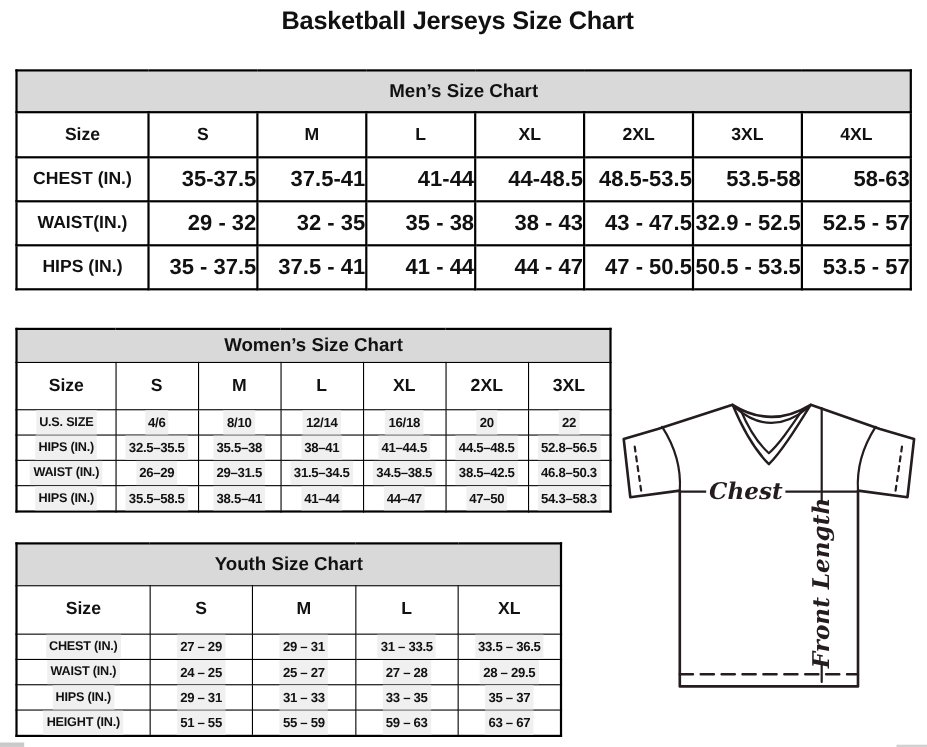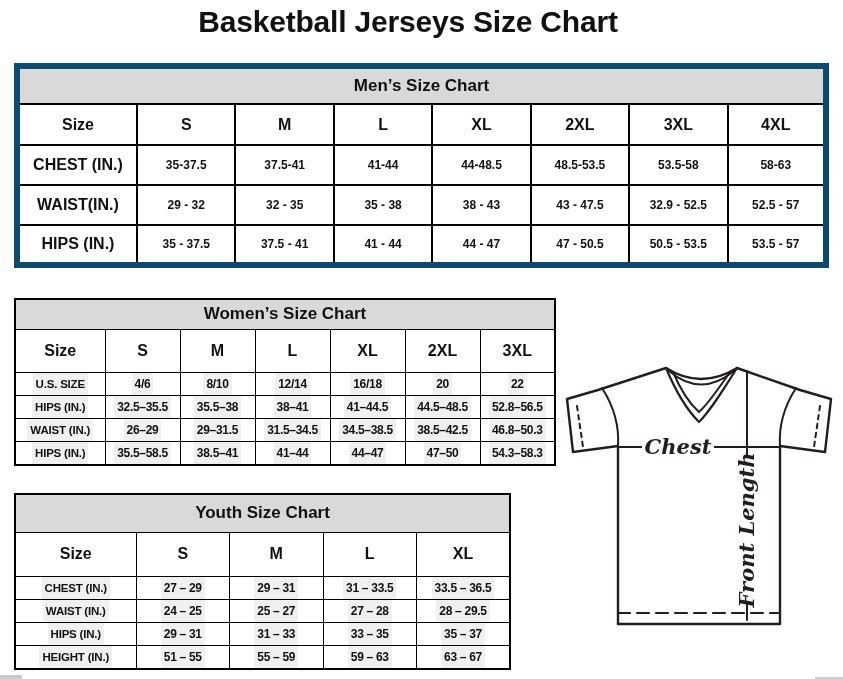--- a/index.html
+++ b/index.html
@@ -2,28 +2,28 @@
 <html><head>
 <meta charset="utf-8">
 <style>
   html,body{margin:0;padding:0;}
   body{
     width:843px;height:679px;position:relative;overflow:hidden;
     background:#ffffff;color:#111;
     font-family:"Liberation Sans","DejaVu Sans",sans-serif;
   }
   .page-title{
-    position:absolute;top:5px;left:4px;width:808px;text-align:center;
-    font-size:30px;font-weight:bold;letter-spacing:-0.2px;
+    position:absolute;top:5px;left:12px;width:808px;text-align:center;
+    font-size:23px;font-weight:bold;letter-spacing:-0.2px;
   }
-  table{border-collapse:collapse;table-layout:fixed;position:absolute;border:6px solid #0c4a6e;}
+  table{border-collapse:collapse;table-layout:fixed;position:absolute;border:2px solid #0c4a6e;}
   td{border:2px solid #000;text-align:center;vertical-align:middle;padding:0;}
   .cap{background:#d9d9d9;font-weight:bold;font-size:17px;}
   .hdr{font-weight:bold;font-size:16px;}
-  .val{font-weight:bold;font-size:12px;}
+  .val{font-weight:bold;font-size:20px;text-align:right;}
   
   .mens{left:14px;top:63px;width:815px;}
   .mens .caprow{height:38px;}
   .mens .hdrrow{height:41px;}
   .mens .datarow{height:40px;}
   
   .womens,.youth{border:2px solid #000;}
   .womens td,.youth td{border:1.5px solid #000;}
   .womens{left:14px;top:298px;width:542px;}
   .womens .caprow{height:30px;}

